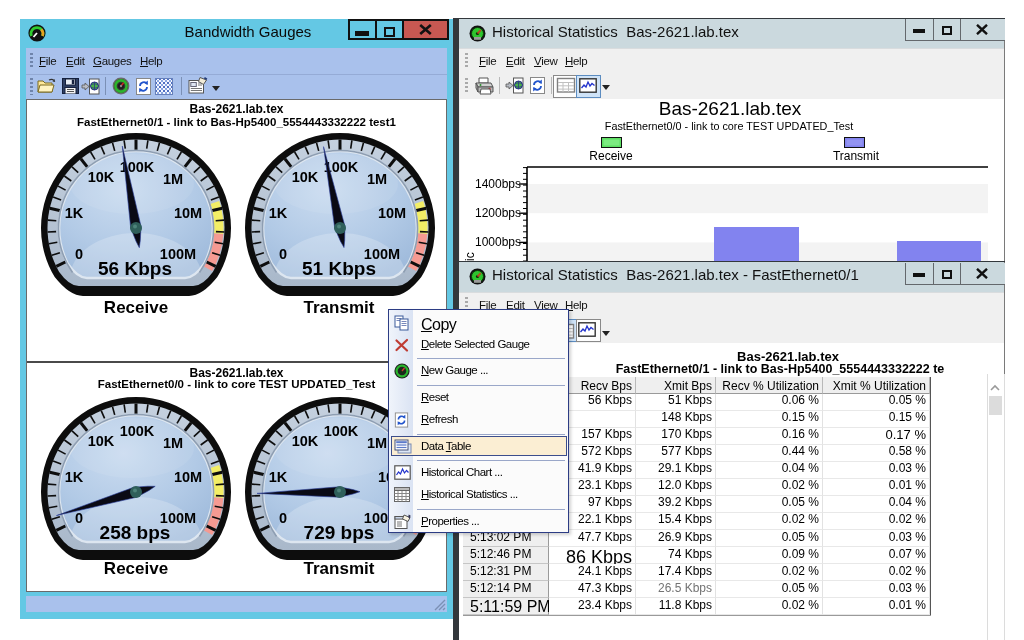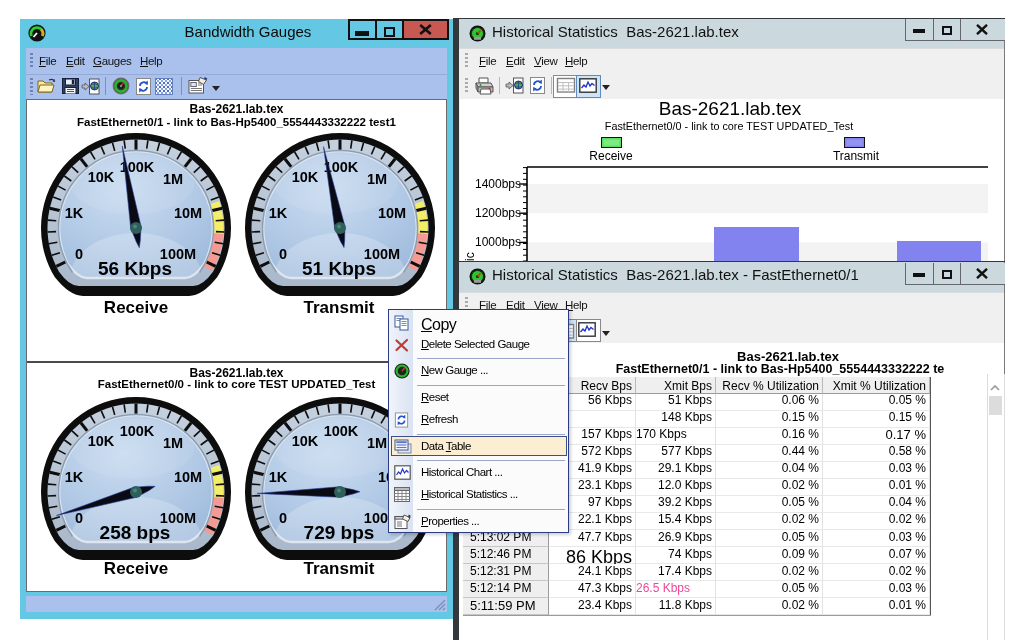--- a/index.html
+++ b/index.html
@@ -178,21 +178,21 @@
 <div class="abs" style="left:636px;top:410.1px;width:76px;text-align:right;font-size:12px;color:#000">148 Kbps</div>
 <div class="abs" style="left:716px;top:410.6px;width:106px;height:16.1px;background:#fff;border-right:1px solid #e2e2e2;border-bottom:1px solid #e8e8e8"></div>
 <div class="abs" style="left:716px;top:410.1px;width:103px;text-align:right;font-size:12px;color:#000">0.15 %</div>
 <div class="abs" style="left:823px;top:410.6px;width:106px;height:16.1px;background:#fff;border-right:1px solid #e2e2e2;border-bottom:1px solid #e8e8e8"></div>
 <div class="abs" style="left:823px;top:410.1px;width:103px;text-align:right;font-size:12px;color:#000">0.15 %</div>
 <div class="abs" style="left:463px;top:427.6px;width:85px;height:16.1px;background:#efefef;border-right:1px solid #9a9a9a;border-bottom:1px solid #c6c6c6"></div>
 <div class="abs" style="left:470px;top:427.1px;font-size:12px;color:#000">5:14:47 PM</div>
 <div class="abs" style="left:549px;top:427.6px;width:86px;height:16.1px;background:#fff;border-right:1px solid #e2e2e2;border-bottom:1px solid #e8e8e8"></div>
 <div class="abs" style="left:549px;top:427.1px;width:83px;text-align:right;font-size:12px;color:#000">157 Kbps</div>
 <div class="abs" style="left:636px;top:427.6px;width:79px;height:16.1px;background:#fff;border-right:1px solid #e2e2e2;border-bottom:1px solid #e8e8e8"></div>
-<div class="abs" style="left:636px;top:427.1px;width:76px;font-size:12px;color:#000">170 Kbps</div>
+<div class="abs" style="left:636px;top:427.1px;width:76px;text-align:right;font-size:12px;color:#000">170 Kbps</div>
 <div class="abs" style="left:716px;top:427.6px;width:106px;height:16.1px;background:#fff;border-right:1px solid #e2e2e2;border-bottom:1px solid #e8e8e8"></div>
 <div class="abs" style="left:716px;top:427.1px;width:103px;text-align:right;font-size:12px;color:#000">0.16 %</div>
 <div class="abs" style="left:823px;top:427.6px;width:106px;height:16.1px;background:#fff;border-right:1px solid #e2e2e2;border-bottom:1px solid #e8e8e8"></div>
 <div class="abs" style="left:823px;top:427.1px;width:103px;text-align:right;font-size:13px;color:#000">0.17 %</div>
 <div class="abs" style="left:463px;top:444.7px;width:85px;height:16.1px;background:#efefef;border-right:1px solid #9a9a9a;border-bottom:1px solid #c6c6c6"></div>
 <div class="abs" style="left:470px;top:444.2px;font-size:12px;color:#000">5:14:31 PM</div>
 <div class="abs" style="left:549px;top:444.7px;width:86px;height:16.1px;background:#fff;border-right:1px solid #e2e2e2;border-bottom:1px solid #e8e8e8"></div>
 <div class="abs" style="left:549px;top:444.2px;width:83px;text-align:right;font-size:12px;color:#000">572 Kbps</div>
 <div class="abs" style="left:636px;top:444.7px;width:79px;height:16.1px;background:#fff;border-right:1px solid #e2e2e2;border-bottom:1px solid #e8e8e8"></div>
 <div class="abs" style="left:636px;top:444.2px;width:76px;text-align:right;font-size:12px;color:#000">577 Kbps</div>
@@ -268,27 +268,27 @@
 <div class="abs" style="left:636px;top:563.6px;width:76px;text-align:right;font-size:12px;color:#000">17.4 Kbps</div>
 <div class="abs" style="left:716px;top:564.1px;width:106px;height:16.1px;background:#fff;border-right:1px solid #e2e2e2;border-bottom:1px solid #e8e8e8"></div>
 <div class="abs" style="left:716px;top:563.6px;width:103px;text-align:right;font-size:12px;color:#000">0.02 %</div>
 <div class="abs" style="left:823px;top:564.1px;width:106px;height:16.1px;background:#fff;border-right:1px solid #e2e2e2;border-bottom:1px solid #e8e8e8"></div>
 <div class="abs" style="left:823px;top:563.6px;width:103px;text-align:right;font-size:12px;color:#000">0.02 %</div>
 <div class="abs" style="left:463px;top:581.2px;width:85px;height:16.1px;background:#efefef;border-right:1px solid #9a9a9a;border-bottom:1px solid #c6c6c6"></div>
 <div class="abs" style="left:470px;top:580.7px;font-size:12px;color:#000">5:12:14 PM</div>
 <div class="abs" style="left:549px;top:581.2px;width:86px;height:16.1px;background:#fff;border-right:1px solid #e2e2e2;border-bottom:1px solid #e8e8e8"></div>
 <div class="abs" style="left:549px;top:580.7px;width:83px;text-align:right;font-size:12px;color:#000">47.3 Kbps</div>
 <div class="abs" style="left:636px;top:581.2px;width:79px;height:16.1px;background:#fff;border-right:1px solid #e2e2e2;border-bottom:1px solid #e8e8e8"></div>
-<div class="abs" style="left:636px;top:580.7px;width:76px;font-size:12px;color:#ec4899">26.5 Kbps</div>
+<div class="abs" style="left:636px;top:580.7px;width:76px;text-align:right;font-size:12px;color:#737373">26.5 Kbps</div>
 <div class="abs" style="left:716px;top:581.2px;width:106px;height:16.1px;background:#fff;border-right:1px solid #e2e2e2;border-bottom:1px solid #e8e8e8"></div>
 <div class="abs" style="left:716px;top:580.7px;width:103px;text-align:right;font-size:12px;color:#000">0.05 %</div>
 <div class="abs" style="left:823px;top:581.2px;width:106px;height:16.1px;background:#fff;border-right:1px solid #e2e2e2;border-bottom:1px solid #e8e8e8"></div>
 <div class="abs" style="left:823px;top:580.7px;width:103px;text-align:right;font-size:12px;color:#000">0.03 %</div>
 <div class="abs" style="left:463px;top:598.2px;width:85px;height:16.1px;background:#efefef;border-right:1px solid #9a9a9a;border-bottom:1px solid #c6c6c6"></div>
-<div class="abs" style="left:470px;top:597.7px;font-size:13px;color:#000">5:11:59 PM</div>
+<div class="abs" style="left:470px;top:597.7px;font-size:16px;color:#000">5:11:59 PM</div>
 <div class="abs" style="left:549px;top:598.2px;width:86px;height:16.1px;background:#fff;border-right:1px solid #e2e2e2;border-bottom:1px solid #e8e8e8"></div>
 <div class="abs" style="left:549px;top:597.7px;width:83px;text-align:right;font-size:12px;color:#000">23.4 Kbps</div>
 <div class="abs" style="left:636px;top:598.2px;width:79px;height:16.1px;background:#fff;border-right:1px solid #e2e2e2;border-bottom:1px solid #e8e8e8"></div>
 <div class="abs" style="left:636px;top:597.7px;width:76px;text-align:right;font-size:12px;color:#000">11.8 Kbps</div>
 <div class="abs" style="left:716px;top:598.2px;width:106px;height:16.1px;background:#fff;border-right:1px solid #e2e2e2;border-bottom:1px solid #e8e8e8"></div>
 <div class="abs" style="left:716px;top:597.7px;width:103px;text-align:right;font-size:12px;color:#000">0.02 %</div>
 <div class="abs" style="left:823px;top:598.2px;width:106px;height:16.1px;background:#fff;border-right:1px solid #e2e2e2;border-bottom:1px solid #e8e8e8"></div>
 <div class="abs" style="left:823px;top:597.7px;width:103px;text-align:right;font-size:12px;color:#000">0.01 %</div>
 <div class="abs" style="left:930px;top:377px;width:1px;height:238.3px;background:#555"></div>
 <div class="abs" style="left:463px;top:615.3px;width:468px;height:1px;background:#9a9a9a"></div>

